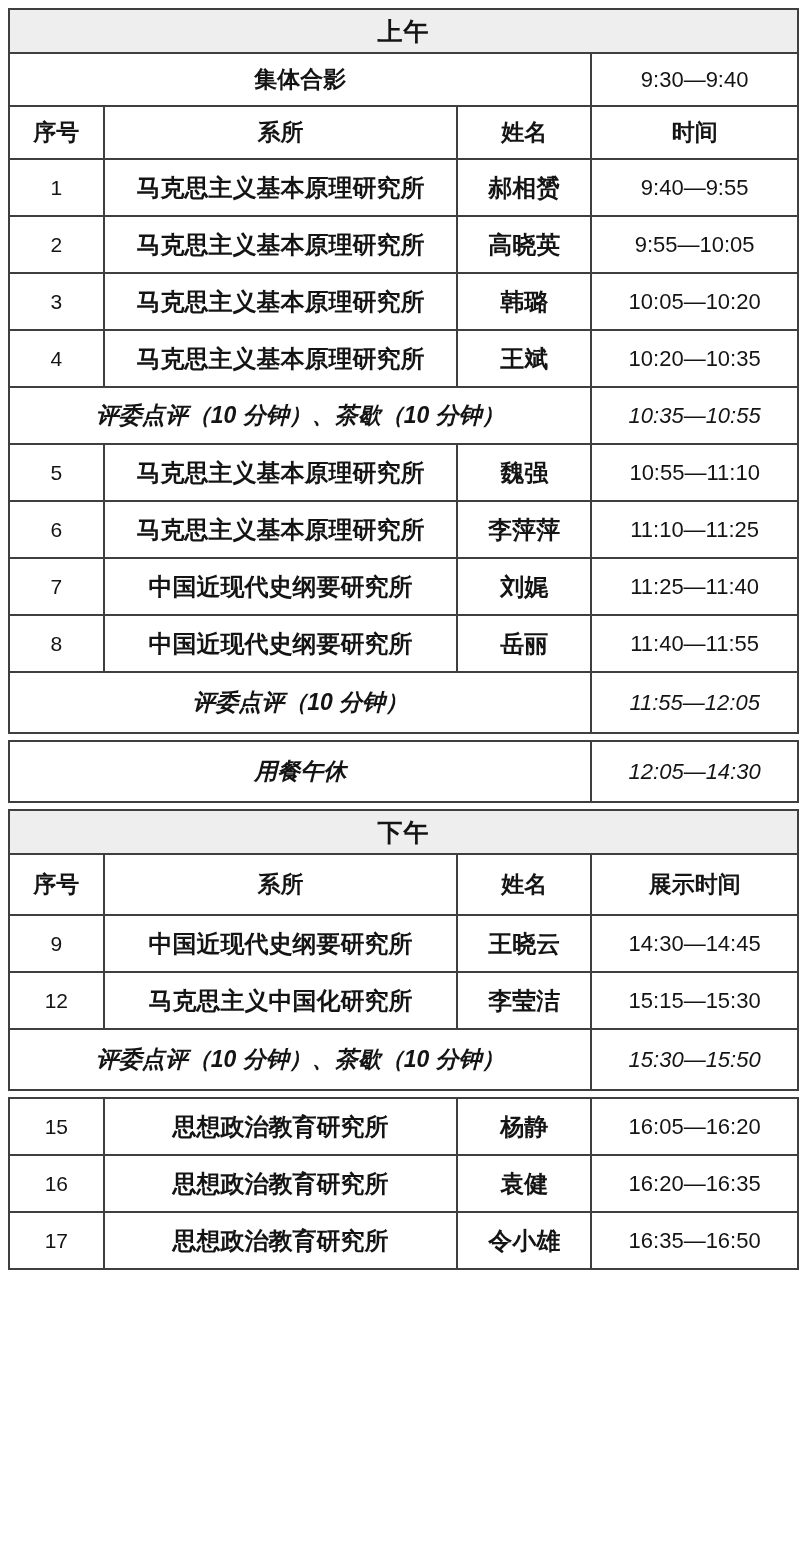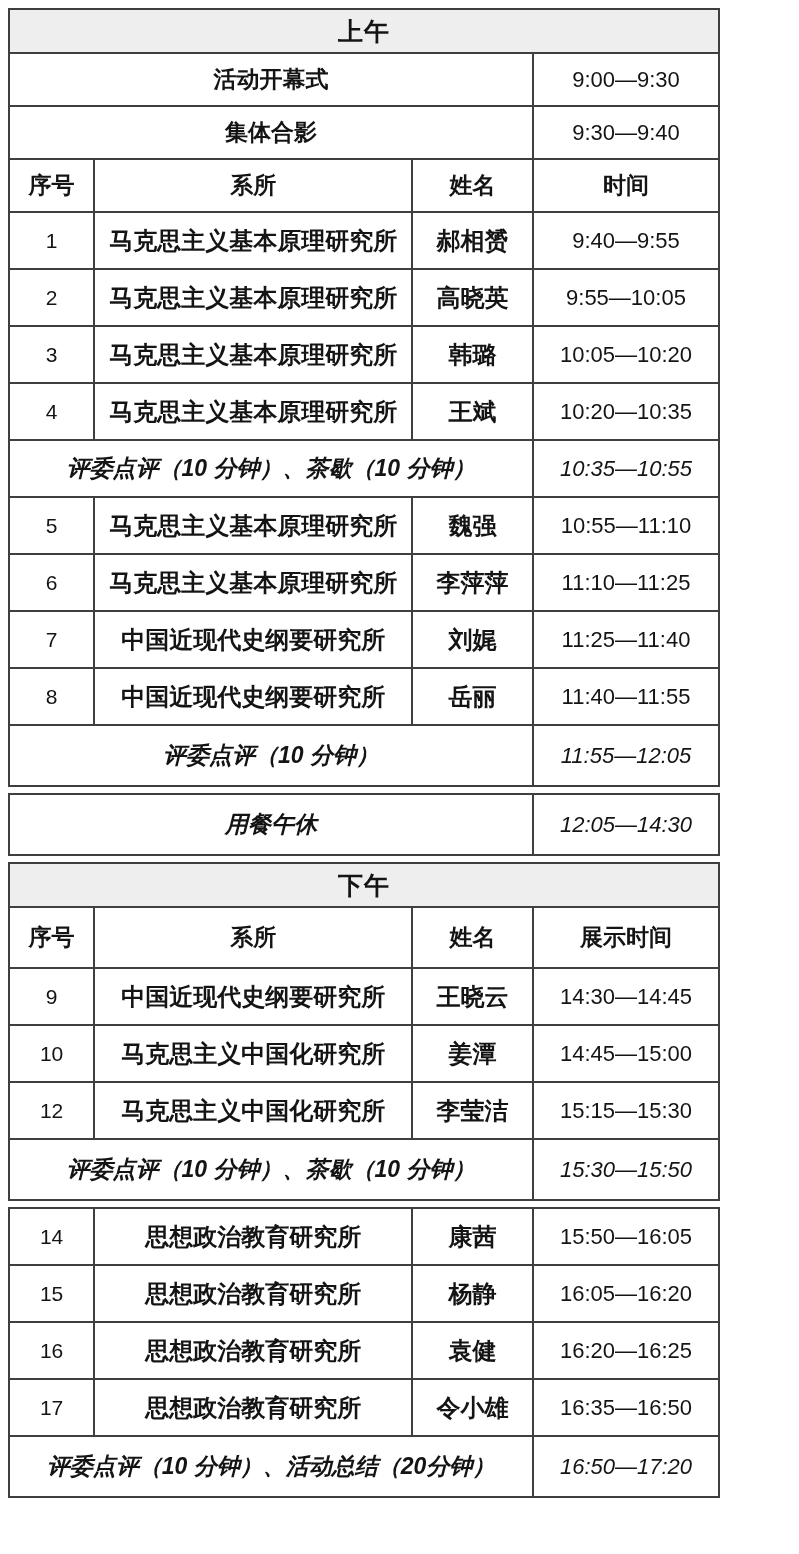--- a/index.html
+++ b/index.html
@@ -3,21 +3,21 @@
 <meta charset="utf-8">
 <style>
   html, body {
     margin: 0;
     padding: 0;
     background: #ffffff;
     font-family: "Liberation Sans", "DejaVu Sans", sans-serif;
     color: #141414;
   }
   .page {
-    width: 720px;
+    width: 799px;
     height: 1554px;
     background: #ffffff;
     box-sizing: border-box;
     padding: 8px 0 0 8px;
     overflow: hidden;
   }
   table.sched {
     width: 100%;
     border-collapse: collapse;
     table-layout: fixed;
@@ -77,24 +77,20 @@
         <col class="col-no">
         <col class="col-dept">
         <col class="col-name">
         <col class="col-time">
       </colgroup>
     <tbody>
       <tr class="session-row">
         <td colspan="4">上午</td>
       </tr>
       <tr class="pre-row">
-        <td colspan="3" class="lbl-bold">活动开幕式</td>
-        <td class="cell-time">9:00—9:30</td>
-      </tr>
-      <tr class="pre-row">
         <td colspan="3" class="lbl-bold">集体合影</td>
         <td class="cell-time">9:30—9:40</td>
       </tr>
       <tr class="head-row">
         <td>序号</td>
         <td>系所</td>
         <td>姓名</td>
         <td>时间</td>
       </tr>
 
@@ -193,26 +189,20 @@
         <td>展示时间</td>
       </tr>
 
       <tr class="data-row">
         <td class="cell-no">9</td>
         <td class="cell-dept">中国近现代史纲要研究所</td>
         <td class="cell-name">王晓云</td>
         <td class="cell-time">14:30—14:45</td>
       </tr>
       <tr class="data-row">
-        <td class="cell-no">10</td>
-        <td class="cell-dept">马克思主义中国化研究所</td>
-        <td class="cell-name">姜潭</td>
-        <td class="cell-time">14:45—15:00</td>
-      </tr>
-      <tr class="data-row">
         <td class="cell-no">12</td>
         <td class="cell-dept">马克思主义中国化研究所</td>
         <td class="cell-name">李莹洁</td>
         <td class="cell-time">15:15—15:30</td>
       </tr>
 
       <tr class="break-row tall">
         <td colspan="3" class="lbl-bold">评委点评（10 分钟）、茶歇（10 分钟）</td>
         <td class="cell-time">15:30—15:50</td>
       </tr>
@@ -221,44 +211,34 @@
 
   <table class="sched">
     <colgroup>
         <col class="col-no">
         <col class="col-dept">
         <col class="col-name">
         <col class="col-time">
       </colgroup>
     <tbody>
       <tr class="data-row">
-        <td class="cell-no">14</td>
-        <td class="cell-dept">思想政治教育研究所</td>
-        <td class="cell-name">康茜</td>
-        <td class="cell-time">15:50—16:05</td>
-      </tr>
-      <tr class="data-row">
         <td class="cell-no">15</td>
         <td class="cell-dept">思想政治教育研究所</td>
         <td class="cell-name">杨静</td>
         <td class="cell-time">16:05—16:20</td>
       </tr>
       <tr class="data-row">
         <td class="cell-no">16</td>
         <td class="cell-dept">思想政治教育研究所</td>
         <td class="cell-name">袁健</td>
-        <td class="cell-time">16:20—16:25</td>
+        <td class="cell-time">16:20—16:35</td>
       </tr>
       <tr class="data-row">
         <td class="cell-no">17</td>
         <td class="cell-dept">思想政治教育研究所</td>
         <td class="cell-name">令小雄</td>
         <td class="cell-time">16:35—16:50</td>
       </tr>
 
-      <tr class="break-row tall">
-        <td colspan="3" class="lbl-bold">评委点评（10 分钟）、活动总结（20分钟）</td>
-        <td class="cell-time">16:50—17:20</td>
-      </tr>
     </tbody>
   </table>
 
 </div>
 
 </body></html>

